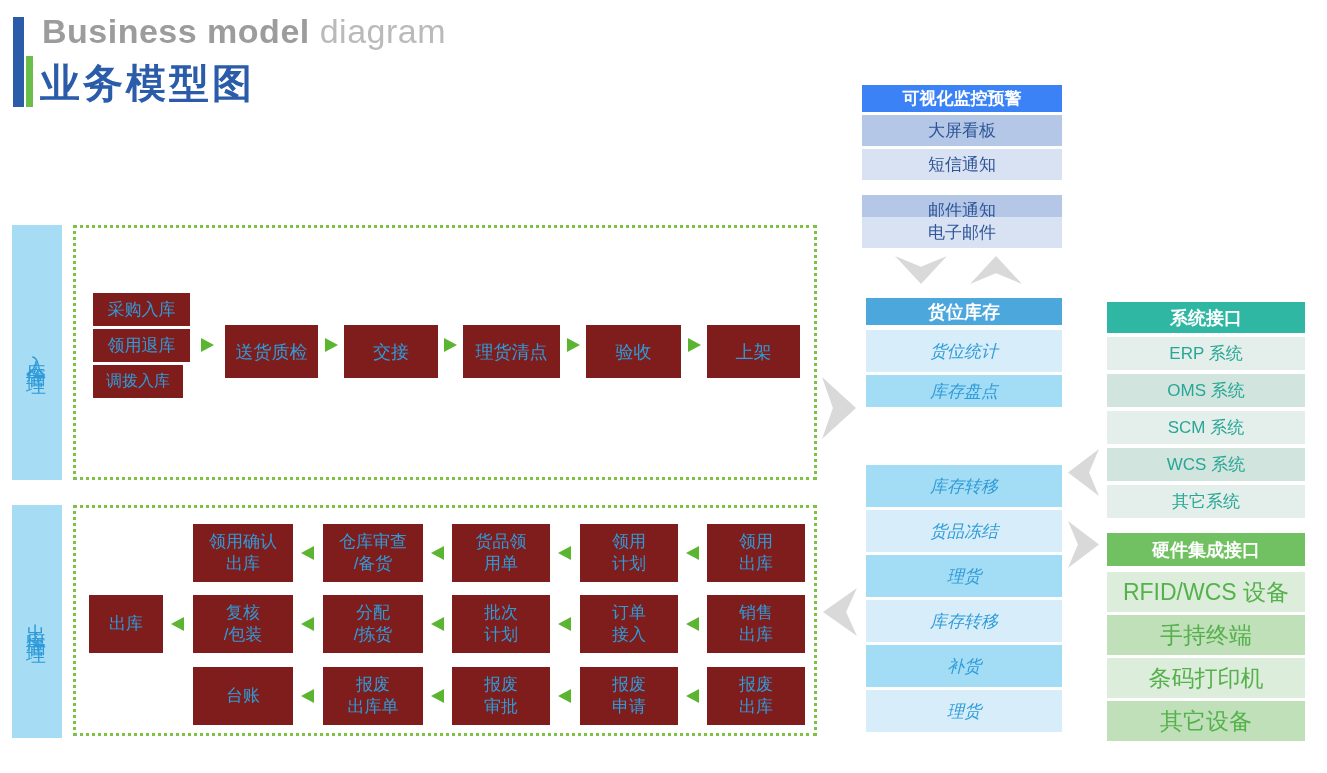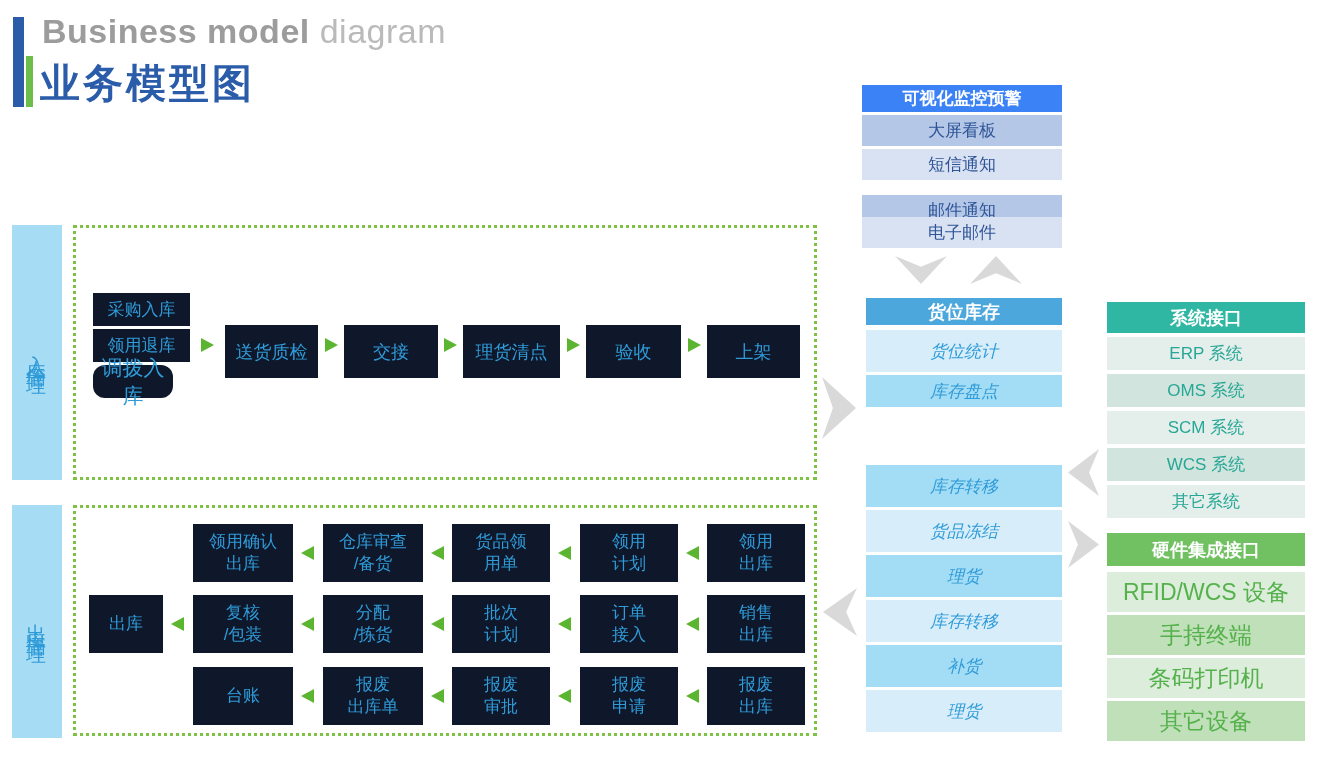--- a/index.html
+++ b/index.html
@@ -34,21 +34,21 @@
   .hw-hdr  { background:#71C162; }
   .hw-item { font-size:23px; color:#55B14B; }
   .hw-light { background:#DCEDDB; }
   .hw-dark  { background:#BFE0B9; }
 
   .vlabel { background:#A6DCF4; color:#2F9BD8; font-size:20px;
             writing-mode:vertical-lr; text-orientation:upright; letter-spacing:7px;
             display:flex; align-items:center; justify-content:center; }
   .dotbox { border:3px dotted #7DC242; }
 
-  .fbox  { background:#0f172a; color:#2F9BD8; font-size:18px; }
+  .fbox  { background:#7f1d1d; color:#2F9BD8; font-size:18px; }
   .fbox2 { white-space:pre-line; line-height:22px; font-size:17px; }
 
   .tri-r { background:#5CB531; clip-path:polygon(0 0,100% 50%,0 100%); }
   .tri-l { background:#5CB531; clip-path:polygon(100% 0,0 50%,100% 100%); }
 
   .chev   { background:#D9D9D9; }
   .chev-r { clip-path:polygon(0 0,100% 50%,0 100%,32% 50%); }
   .chev-l { clip-path:polygon(100% 0,0 50%,100% 100%,68% 50%); }
   .chev-d { clip-path:polygon(0 0,50% 100%,100% 0,50% 38%); }
   .chev-u { clip-path:polygon(0 100%,50% 0,100% 100%,50% 62%); }
@@ -99,21 +99,21 @@
   <div class="abs cell hw-item hw-light" style="left:1107px; top:572px; width:198px; height:40px;">RFID/WCS 设备</div>
   <div class="abs cell hw-item hw-dark" style="left:1107px; top:615px; width:198px; height:40px;">手持终端</div>
   <div class="abs cell hw-item hw-light" style="left:1107px; top:658px; width:198px; height:40px;">条码打印机</div>
   <div class="abs cell hw-item hw-dark" style="left:1107px; top:701px; width:198px; height:40px;">其它设备</div>
 
   <div class="abs vlabel" style="left:12px; top:225px; width:50px; height:255px;">入库管理</div>
   <div class="abs dotbox" style="left:73px; top:225px; width:744px; height:255px;"></div>
 
   <div class="abs cell fbox" style="left:93px; top:293px; width:97px; height:33px; font-size:17px;">采购入库</div>
   <div class="abs cell fbox" style="left:93px; top:329px; width:97px; height:33px; font-size:17px;">领用退库</div>
-  <div class="abs cell fbox" style="left:93px; top:365px; width:80px; height:33px; font-size:21px;border-radius:12px;">调拨入库</div>
+  <div class="abs cell fbox" style="left:93px; top:365px; width:90px; height:33px; font-size:16px;">调拨入库</div>
 
   <div class="abs tri-r" style="left:201px; top:338px; width:13px; height:14px;"></div>
   <div class="abs cell fbox" style="left:225px; top:325px; width:93px; height:53px;">送货质检</div>
   <div class="abs tri-r" style="left:325px; top:338px; width:13px; height:14px;"></div>
   <div class="abs cell fbox" style="left:344px; top:325px; width:94px; height:53px;">交接</div>
   <div class="abs tri-r" style="left:444px; top:338px; width:13px; height:14px;"></div>
   <div class="abs cell fbox" style="left:463px; top:325px; width:97px; height:53px;">理货清点</div>
   <div class="abs tri-r" style="left:567px; top:338px; width:13px; height:14px;"></div>
   <div class="abs cell fbox" style="left:586px; top:325px; width:95px; height:53px;">验收</div>
   <div class="abs tri-r" style="left:688px; top:338px; width:13px; height:14px;"></div>

